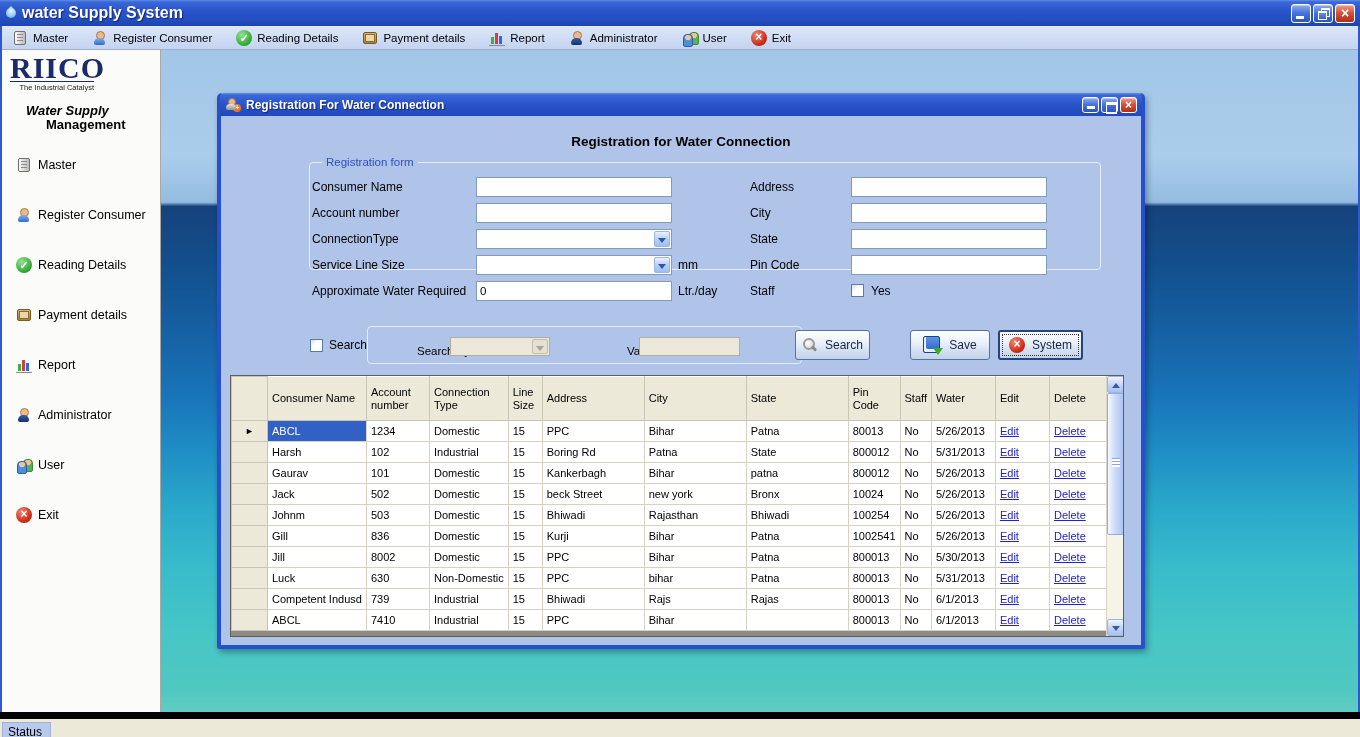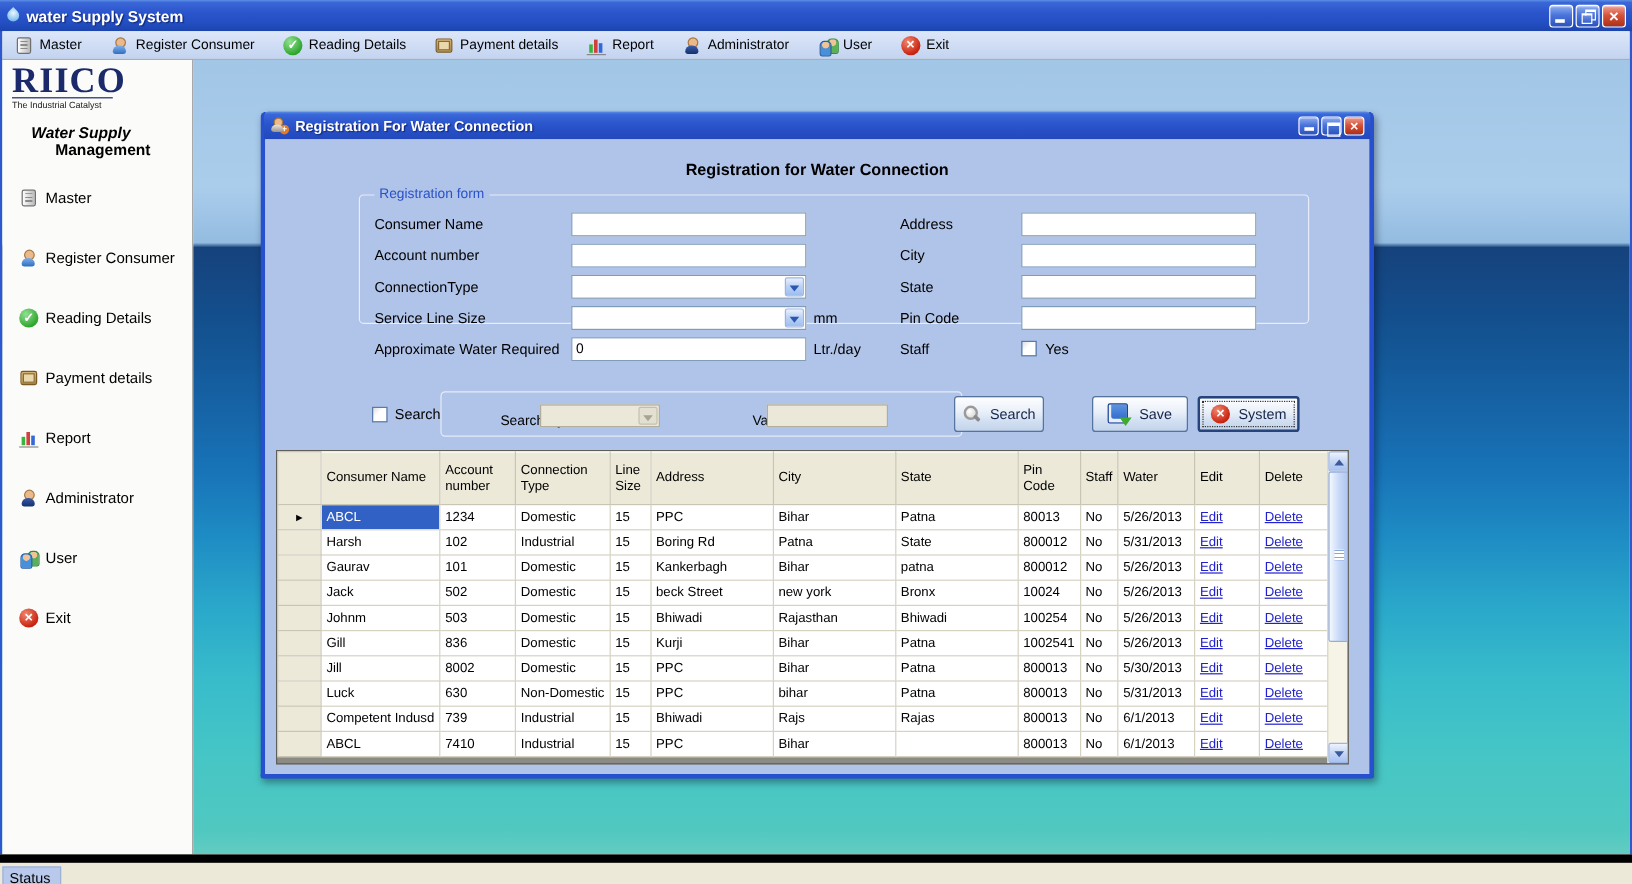--- a/index.html
+++ b/index.html
@@ -5,21 +5,21 @@
   * { margin:0; padding:0; box-sizing:border-box; }
   html,body { width:1360px; height:737px; overflow:hidden; }
   body { font-family:"Liberation Sans", sans-serif; font-size:12px; color:#000; }
   .screen { position:relative; width:1360px; height:737px; background:#ece9d8;
             box-shadow:inset 2px 0 0 #2d58d0, inset -2px 0 0 #2d58d0; }
 
   
   .titlebar { position:absolute; left:0; top:0; width:100%; height:26px;
     background:linear-gradient(180deg,#5c8ee4 0%,#3a67d8 8%,#2b55cc 40%,#2450c4 70%,#1c44ae 100%);
     display:flex; align-items:center; padding:0 5px; }
-  .titlebar .title { color:#fff; font-weight:bold; font-size:13px; text-shadow:1px 1px 1px #10267a; margin-left:5px; }
+  .titlebar .title { color:#fff; font-weight:bold; font-size:16px; text-shadow:1px 1px 1px #10267a; margin-left:5px; }
   .win-controls { margin-left:auto; display:flex; gap:2px; align-items:center; }
   .wbtn { width:20px; height:19px; border:1px solid #fff; border-radius:3px; position:relative;
     background:linear-gradient(180deg,#8fadee 0%,#4a74dc 45%,#2c54be 100%); box-shadow:inset 0 1px 0 rgba(255,255,255,.4); }
   .wbtn.close-btn { background:linear-gradient(180deg,#eda193 0%,#d8523a 45%,#ad2f17 100%); }
   .wbtn.sm { width:17px; height:16px; }
   .g-min::after { content:""; position:absolute; left:4px; bottom:3px; width:8px; height:3px; background:#fff; }
   .g-max::after { content:""; position:absolute; left:4px; top:4px; width:9px; height:8px; border:1px solid #fff; border-top-width:3px; }
   .g-restore::before { content:""; position:absolute; left:7px; top:3px; width:7px; height:6px; border:1px solid #fff; border-top-width:2px; }
   .g-restore::after { content:""; position:absolute; left:4px; top:6px; width:7px; height:6px; border:1px solid #fff; border-top-width:2px; background:linear-gradient(180deg,#6a8ee0,#3a60c8); }
   .g-x::after { content:"\00d7"; position:absolute; left:0; top:0; right:0; bottom:0; color:#fff; font-weight:bold; font-size:14px; line-height:17px; text-align:center; }
@@ -75,42 +75,42 @@
     border:5px solid transparent; border-top:7px solid #3cab2f; border-bottom-width:0; }
 
   
   .workspace { position:absolute; left:2px; top:50px; width:1356px; height:662px;
     background:linear-gradient(180deg,
       #a2c6e6 0%, #abcdec 16%, #93bce0 23%,
       #16427c 23.6%, #134e8c 32%, #1560a2 42%, #1874b8 52%, #1e8cc4 60%,
       #2aa8ca 69%, #38bccb 78%, #46c6c5 88%, #50c8c0 97%, #64ccc2 100%); }
 
   
-  .sidebar { position:absolute; left:0; top:0; width:159px; height:662px; background:#fbfbf9; border-right:1px solid #a8a8a8; }
+  .sidebar { position:absolute; left:0; top:0; width:159px; height:662px; background:#fbfbf9; border-right:1px solid #a8a8a8;text-align:right; }
   .brand { position:absolute; left:8px; top:2px; }
   .brand-name { font-family:"Liberation Serif", serif; font-weight:bold; font-size:30px; color:#1b2a6b; letter-spacing:1px; line-height:32px; }
   .brand-tagline { font-size:7.5px; color:#222; margin-top:-3px; border-top:1px solid #1b2a6b; padding-top:1px; width:84px; }
   .app-name1 { position:absolute; left:24px; top:53px; font-weight:bold; font-size:13px;font-style:italic; }
   .app-name2 { position:absolute; left:44px; top:67px; font-weight:bold; font-size:13px; }
   .side-item { position:absolute; left:14px; display:flex; align-items:center; gap:6px; cursor:default; }
   .si-label { font-size:12.5px; }
 
   
   .dialog { position:absolute; left:215px; top:43px; width:928px; height:556px;
     border:4px solid #2750ce; border-top:0; border-radius:5px 5px 3px 3px; background:#b0c3e8;
     box-shadow:2px 3px 6px rgba(0,0,20,.35); }
   .dlg-title { height:23px; margin:0 -1px; border-radius:4px 4px 0 0;
     background:linear-gradient(180deg,#5c8ee4 0%,#3a67d8 10%,#2b55cc 45%,#2248bc 100%);
     display:flex; align-items:center; padding:0 5px; }
   .dlg-title .t { color:#fff; font-weight:bold; font-size:12px; margin-left:5px; text-shadow:1px 1px 1px #10267a; }
   .dlg-body { position:relative; width:100%; height:529px; background:#b0c3e8; overflow:hidden; }
   .dlg-heading { position:absolute; left:0; top:18px; width:100%; text-align:center; font-weight:bold; font-size:13.5px; }
 
   .groupbox { position:absolute; border:1px solid #e6ecf8; border-radius:4px; }
-  .gb-form { left:78px; top:46px; width:792px; height:108px;padding-left:45px; }
+  .gb-form { left:88px; top:46px; width:792px; height:108px;padding-left:45px; }
   .gb-label { position:absolute; left:12px; top:-7px; background:#b0c3e8; padding:0 4px; color:#2a52c8; font-size:11.5px; }
   .gb-search { left:146px; top:210px; width:435px; height:38px; }
 
   .frow { position:absolute; left:0; width:100%; height:20px; }
   .flabel { position:absolute; font-size:12px; line-height:20px; }
   .flabel.lc { left:91px; }
   .flabel.rc { left:529px; }
   .tbox { position:absolute; height:20px; border:1px solid #7f9db9; background:#fff; font-family:"Liberation Sans",sans-serif; font-size:11.5px; padding:0 3px; }
   .tbox.lc { left:255px; width:196px; }
   .tbox.rc { left:630px; width:196px; }

